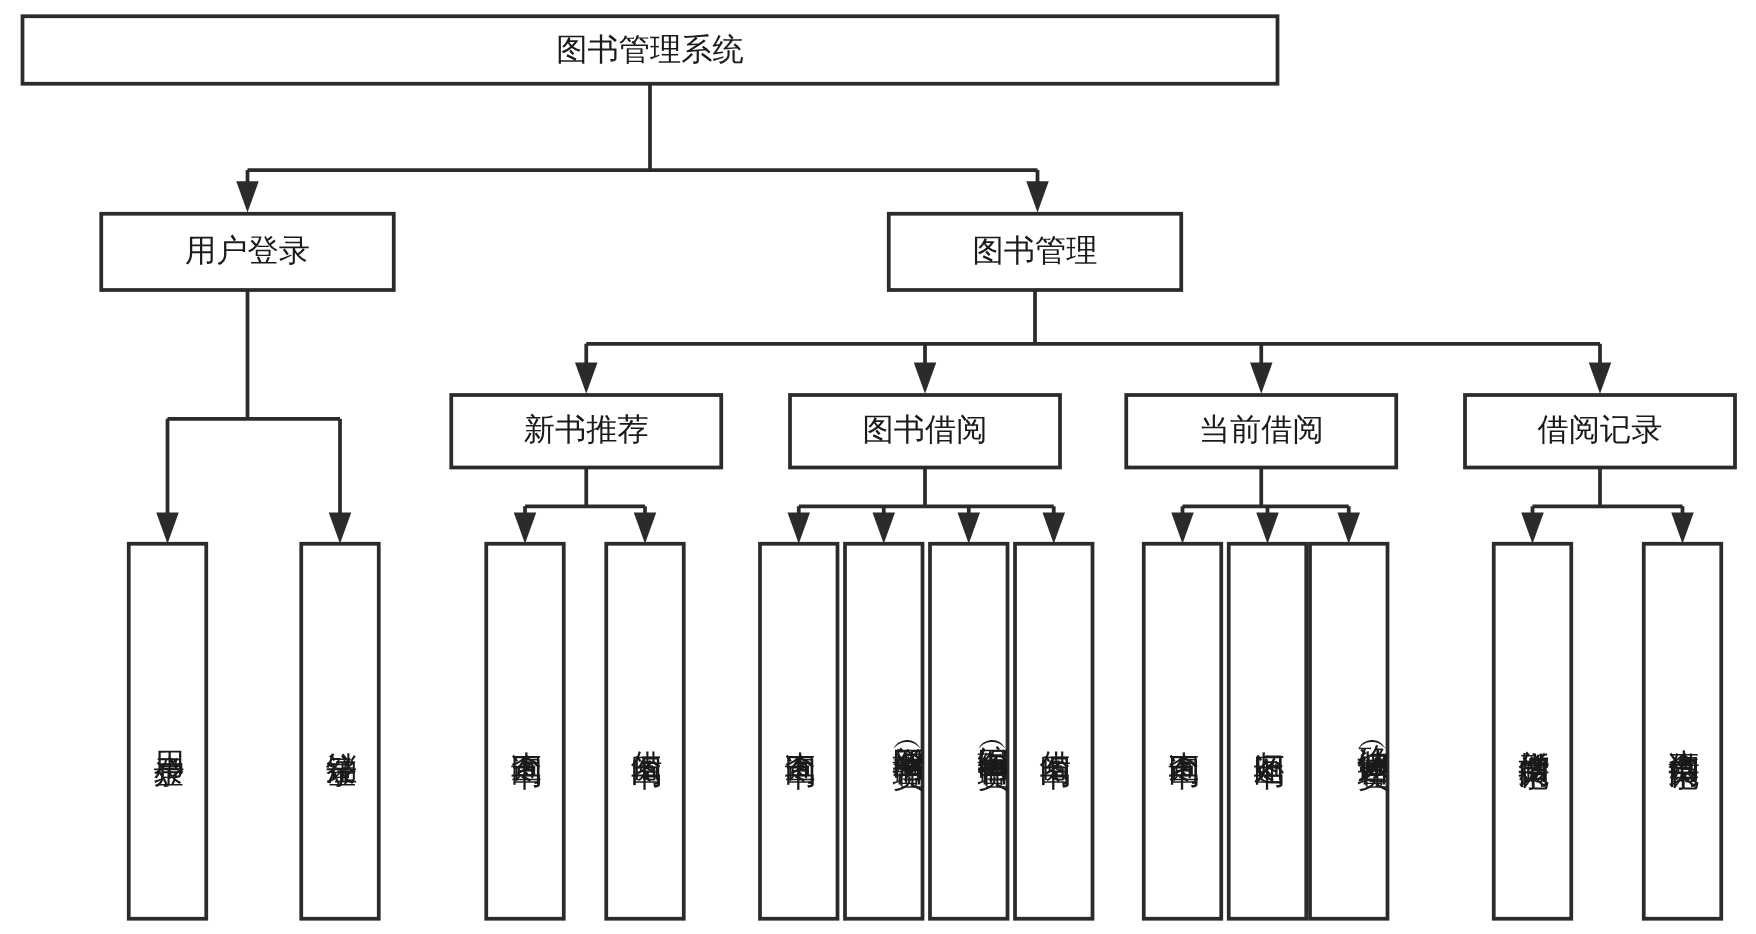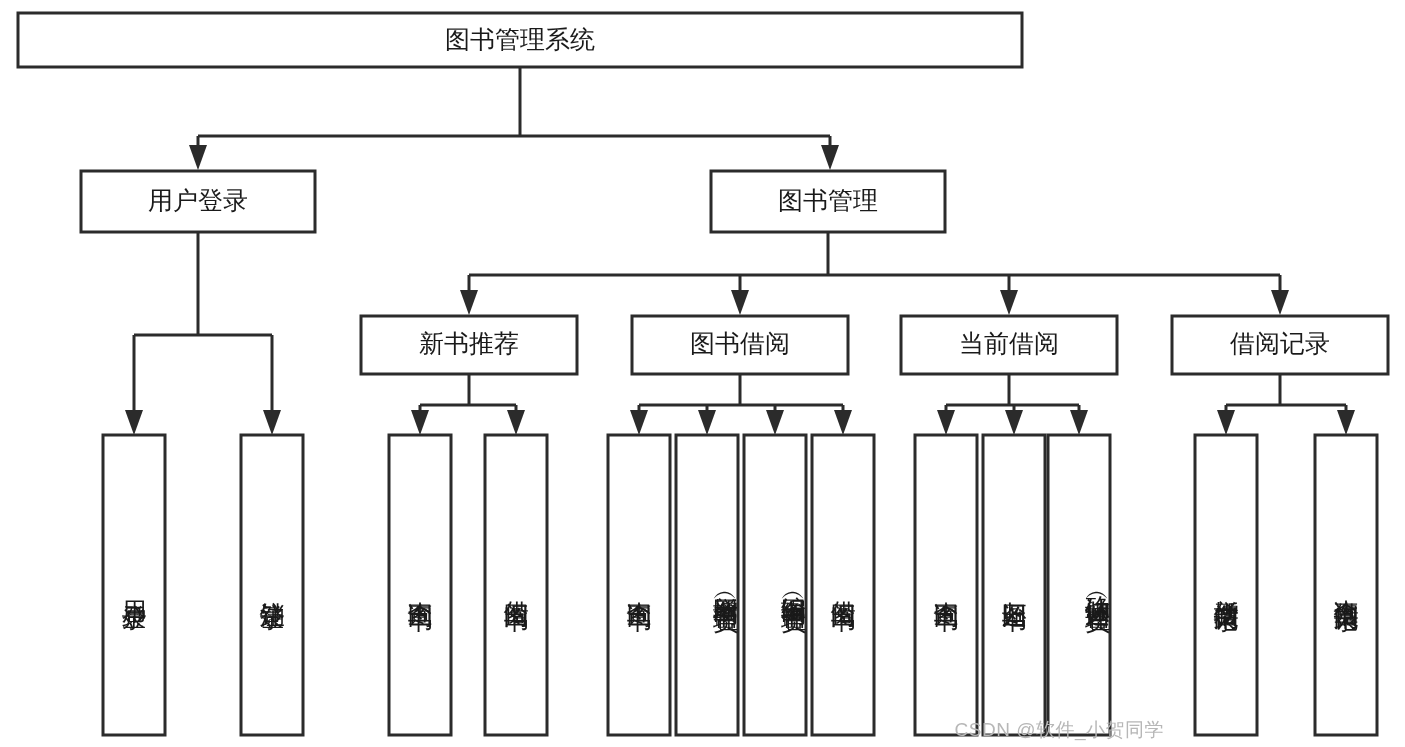--- a/index.html
+++ b/index.html
@@ -218,14 +218,13 @@
   <div class="leaf-label" style="left:744px; top:437px; width:62px; height:296px; align-items:flex-start;">编辑图书（管理员）</div>
   <div class="leaf-label" style="left:812px; top:435px; width:62px; height:300px;">借阅图书</div>
 
   <div class="leaf-label" style="left:915px; top:435px; width:62px; height:300px;">查询图书</div>
   <div class="leaf-label" style="left:983px; top:435px; width:62px; height:300px;">归还图书</div>
   <div class="leaf-label" style="left:1048px; top:437px; width:62px; height:296px; align-items:flex-start;">确认归还（管理员）</div>
 
   <div class="leaf-label" style="left:1195px; top:435px; width:62px; height:300px;">新增借阅记录</div>
   <div class="leaf-label" style="left:1315px; top:435px; width:62px; height:300px;">查询借阅记录</div>
 
-  <div class="watermark">CSDN @软件_小贺同学</div>
 </div>
 
 </body></html>

